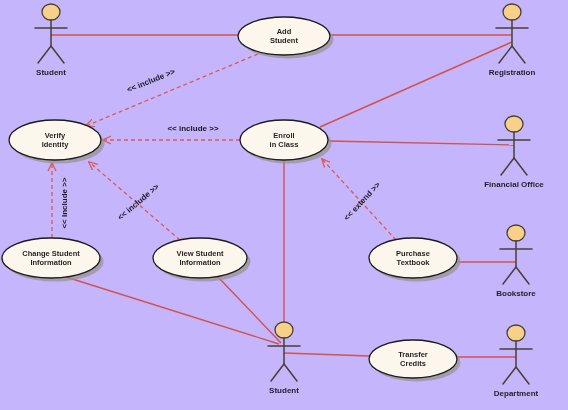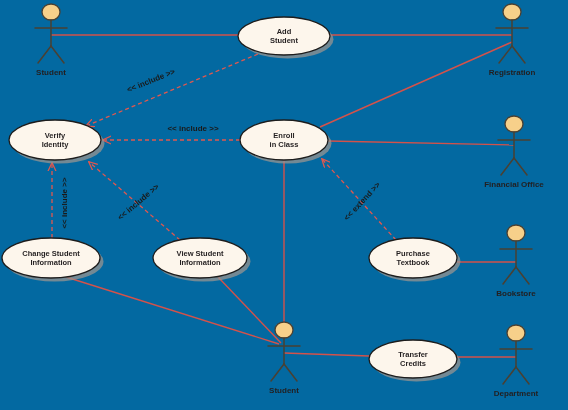--- a/index.html
+++ b/index.html
@@ -8,21 +8,21 @@
     padding: 0;
     background: #ffffff;
   }
   body {
     font-family: "Liberation Sans", sans-serif;
   }
   #diagram-canvas {
     position: relative;
     width: 568px;
     height: 410px;
-    background: #0369a1;
+    background: #c4b5fd;
     overflow: hidden;
   }
   #diagram-svg {
     position: absolute;
     left: 0;
     top: 0;
     width: 568px;
     height: 410px;
     display: block;
   }

